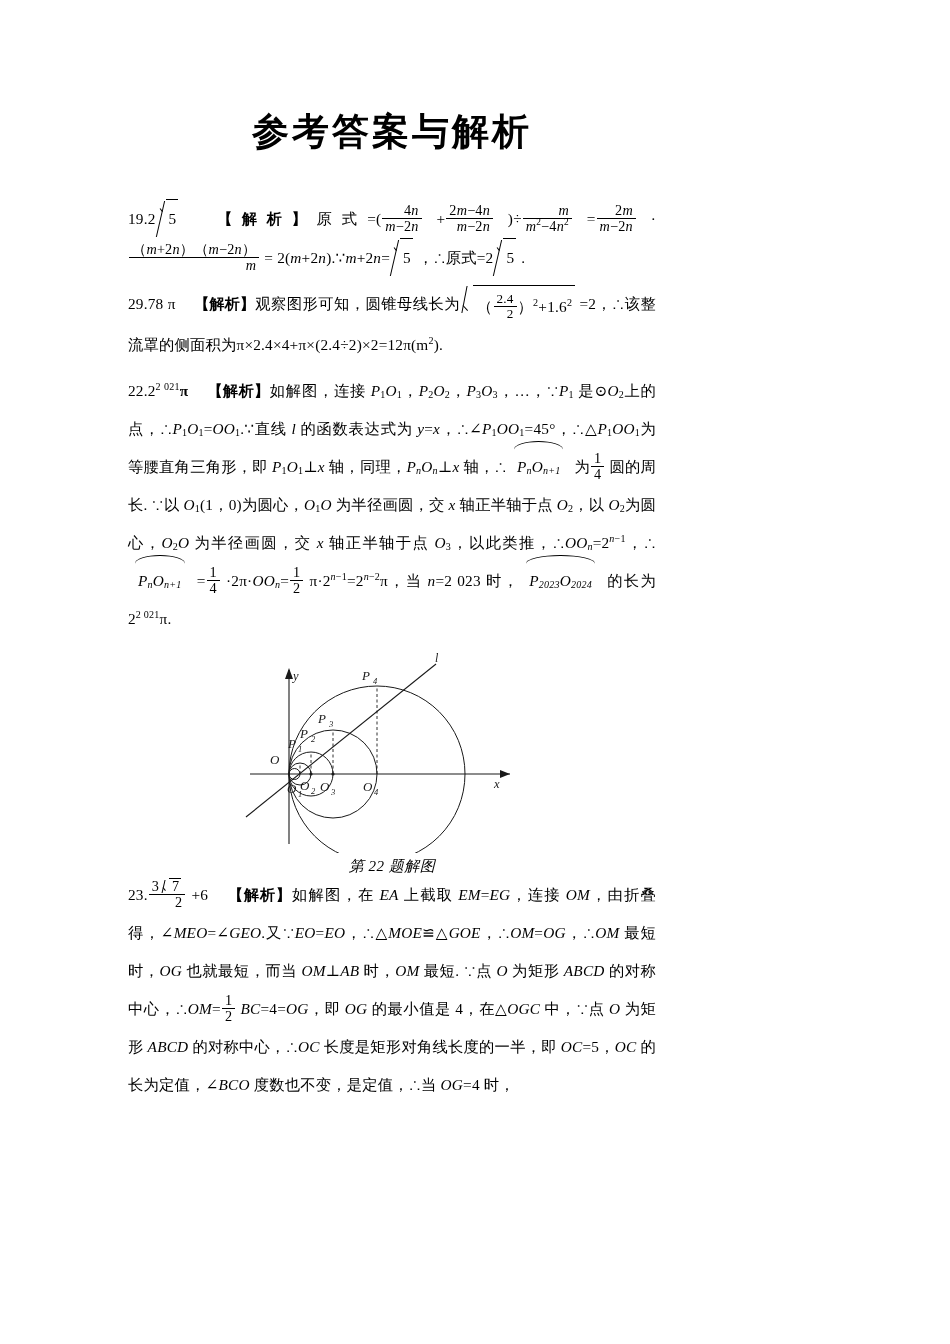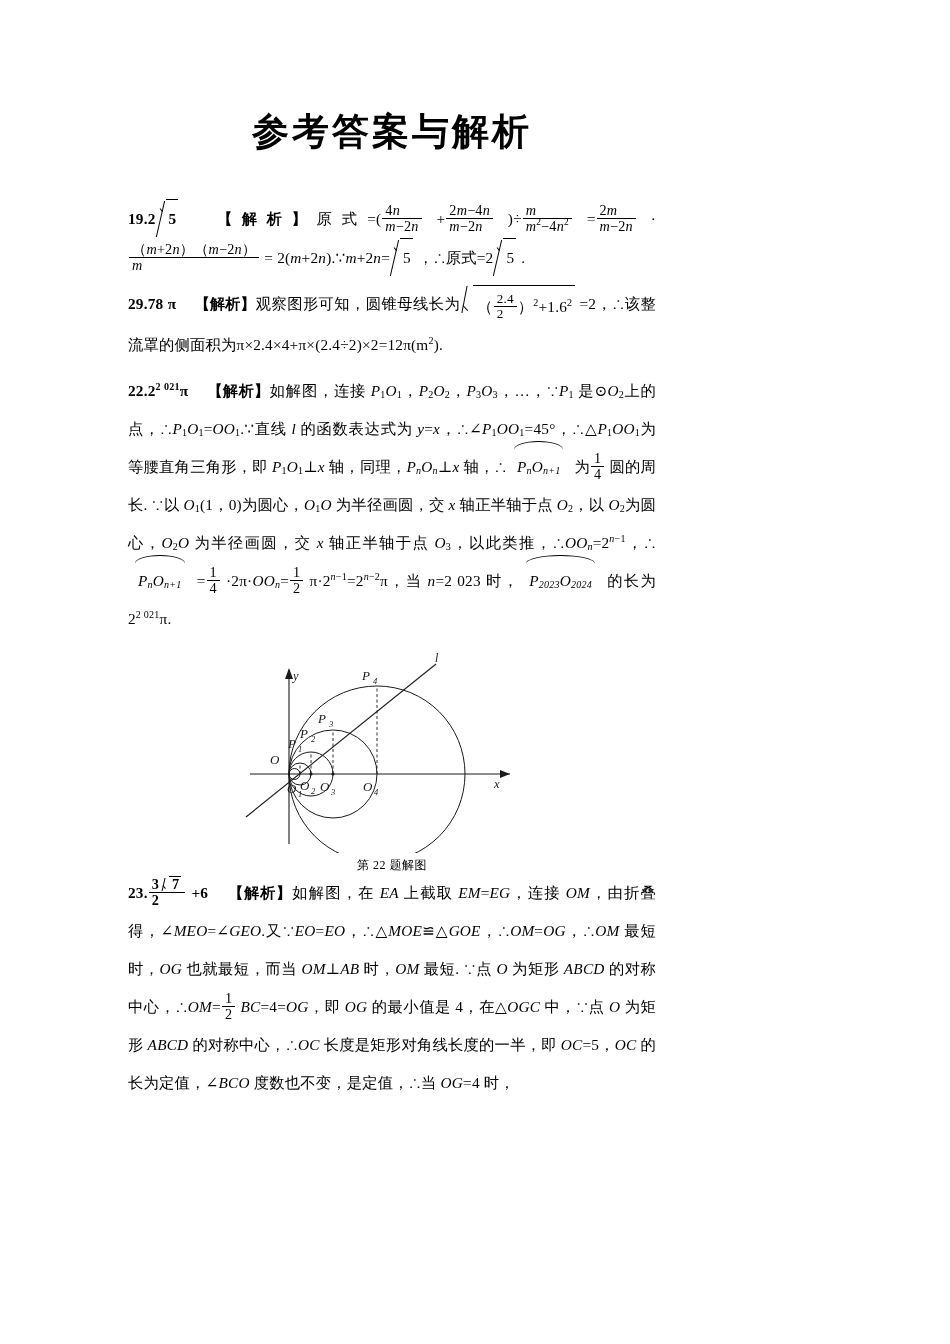--- a/index.html
+++ b/index.html
@@ -37,36 +37,35 @@
   }
   .qitem {
     font-size: 15.3px;
     line-height: 38px;
     text-align: justify;
     margin-bottom: 8px;
     letter-spacing: 0.2px;
   }
   .qnum {
     white-space: nowrap;
-    font-weight: bold;
   }
   .tag {
     font-family: "DejaVu Sans", "Liberation Sans", sans-serif;
     font-weight: bold;
     font-size: 15px;
     letter-spacing: 0px;
   }
   .sp { display: inline-block; width: 14px; }
   i, .it { font-style: italic; }
 
   
   .frac {
     display: inline-block;
     vertical-align: -0.52em;
-    text-align: left;
+    text-align: right;
     line-height: 1.08;
     font-size: 0.93em;
     margin: 0 1px;
   }
   .frac .num {
     display: block;
     padding: 0 3px;
     border-bottom: 1px solid #000;
   }
   .frac .den {
@@ -163,23 +162,24 @@
     border-radius: 50% / 100% 100% 0 0;
   }
 
   
   .figure-wrap {
     margin: 10px 0 0 0;
     text-align: center;
   }
   .fig-caption {
     text-align: center;
-    font-size: 12px;
+    font-size: 15px;
     margin-top: 4px;
     letter-spacing: 0.5px;
+    font-style: italic;
   }
   svg { display: block; margin: 0 auto; }
 </style>
 </head>
 <body>
 
 <div class="page">
 
   <h1 class="doc-title">参考答案与解析</h1>
 

